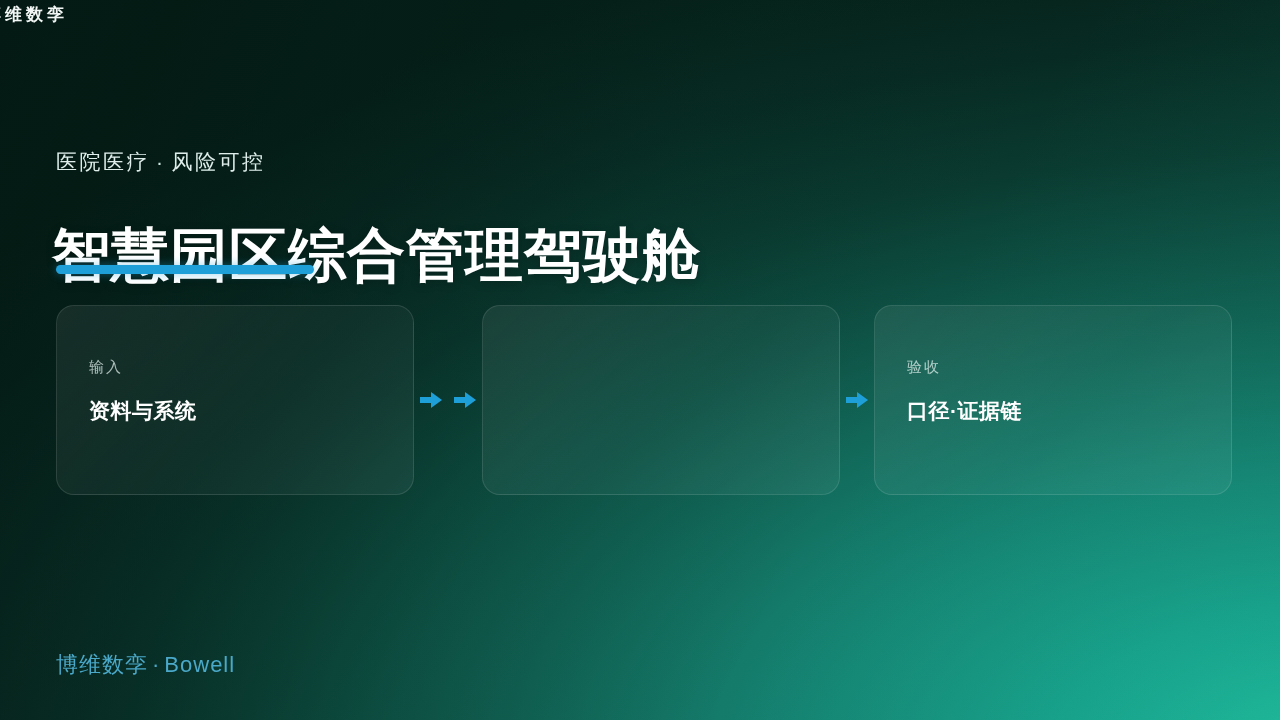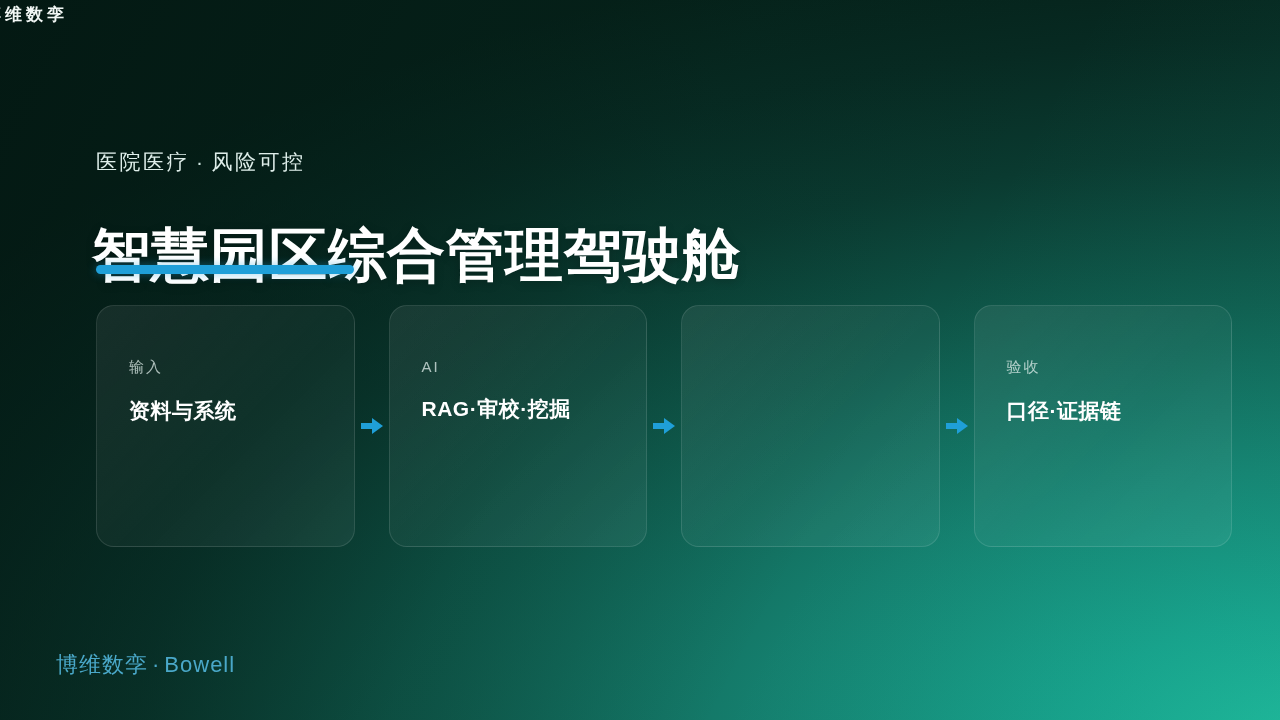--- a/index.html
+++ b/index.html
@@ -40,21 +40,20 @@
   }
 
   
   .content {
     position: absolute;
     z-index: 4;
     left: 56px;
     top: 0;
     right: 48px;
     bottom: 0;
-    margin-left: 40px;
   }
 
   .eyebrow {
     position: absolute;
     top: 148px;
     left: 0;
     font-size: 21px;
     letter-spacing: 2.5px;
     color: #dfeeea;
     font-weight: 400;
@@ -88,21 +87,21 @@
     background: #1f9fd8;
     box-shadow: 0 0 10px rgba(31,159,216,0.45);
   }
 
   
   .pipeline {
     position: absolute;
     top: 305px;
     left: 0;
     right: 0;
-    height: 242px;
+    height: 190px;
     display: flex;
     align-items: stretch;
   }
   .card {
     flex: 1 1 0;
     border-radius: 18px;
     background: linear-gradient(135deg, rgba(255,255,255,0.075) 0%, rgba(255,255,255,0.035) 55%, rgba(255,255,255,0.055) 100%);
     border: 1px solid rgba(255,255,255,0.115);
     box-sizing: border-box;
     padding: 52px 0 0 32px;
@@ -171,24 +170,20 @@
         <div class="card-label">输入</div>
         <div class="card-title">资料与系统</div>
       </div>
 
       <div class="connector">
         <svg class="arrow-icon" viewBox="0 0 22 18">
           <path d="M0 6 H11 V1 L22 9 L11 17 V12 H0 Z" fill="#1f9fd8"></path>
         </svg>
       </div>
 
-      <div class="card">
-        <div class="card-label">AI</div>
-        <div class="card-title">RAG·审校·挖掘</div>
-      </div>
 
       <div class="connector">
         <svg class="arrow-icon" viewBox="0 0 22 18">
           <path d="M0 6 H11 V1 L22 9 L11 17 V12 H0 Z" fill="#1f9fd8"></path>
         </svg>
       </div>
 
       <div class="card">
       </div>
 

